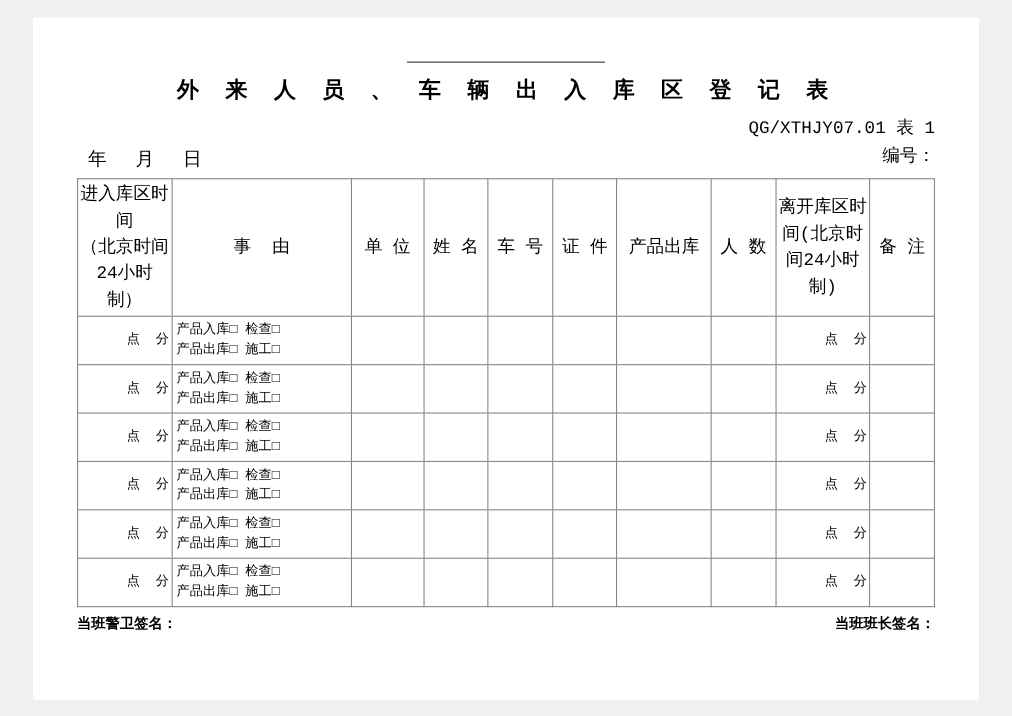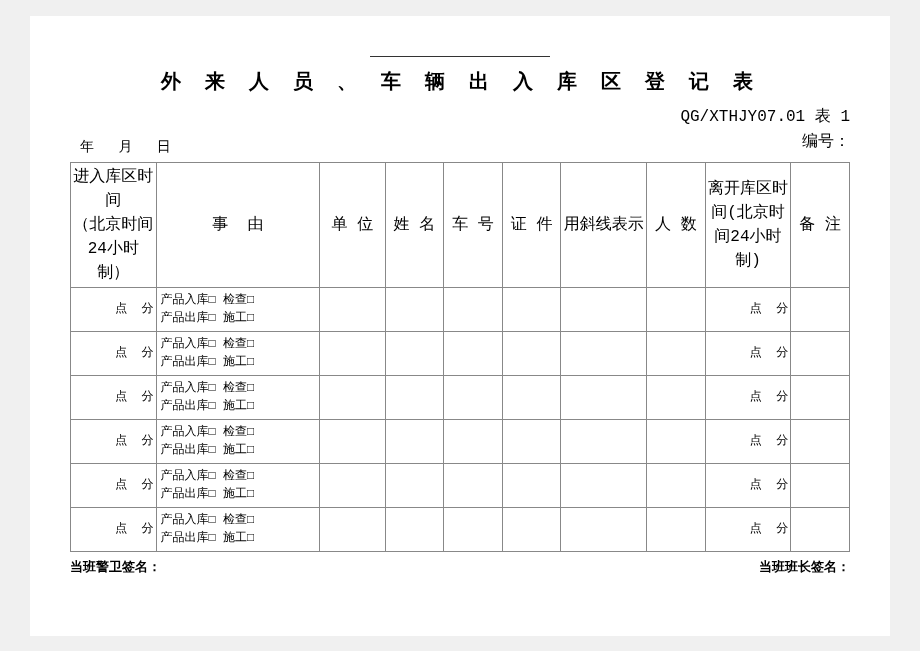--- a/index.html
+++ b/index.html
@@ -37,21 +37,21 @@
       margin-bottom: 10px;
     }
     .meta-row {
       display: flex;
       justify-content: space-between;
       align-items: flex-end;
       margin-bottom: 6px;
       font-size: 13px;
     }
     .date-label {
-      font-size: 14px;
+      font-size: 17px;
       letter-spacing: 8px;
       margin-left: 10px;
     }
     .meta-right {
       font-size: 16px;
       text-align: right;
       line-height: 1.6;
     }
     .table-container {
       width: 100%;
@@ -137,21 +137,21 @@
         <col class="note-col">
       </colgroup>
       <thead>
         <tr class="header-row">
           <td>进入库区时间<br>（北京时间<br>24小时制）</td>
           <td>事&nbsp;&nbsp;由</td>
           <td>单&nbsp;位</td>
           <td>姓&nbsp;名</td>
           <td>车&nbsp;号</td>
           <td>证&nbsp;件</td>
-          <td>用斜线表示</td>
+          <td>产品出库</td>
           <td>人&nbsp;数</td>
           <td>离开库区时间(北京时间24小时制)</td>
           <td>备&nbsp;注</td>
         </tr>
       </thead>
       <tbody>
 
         <tr class="data-row">
           <td>点&nbsp;&nbsp;分</td>
           <td style="text-align:left;padding:2px 4px;">产品入库□ 检查□<br>产品出库□ 施工□</td>

